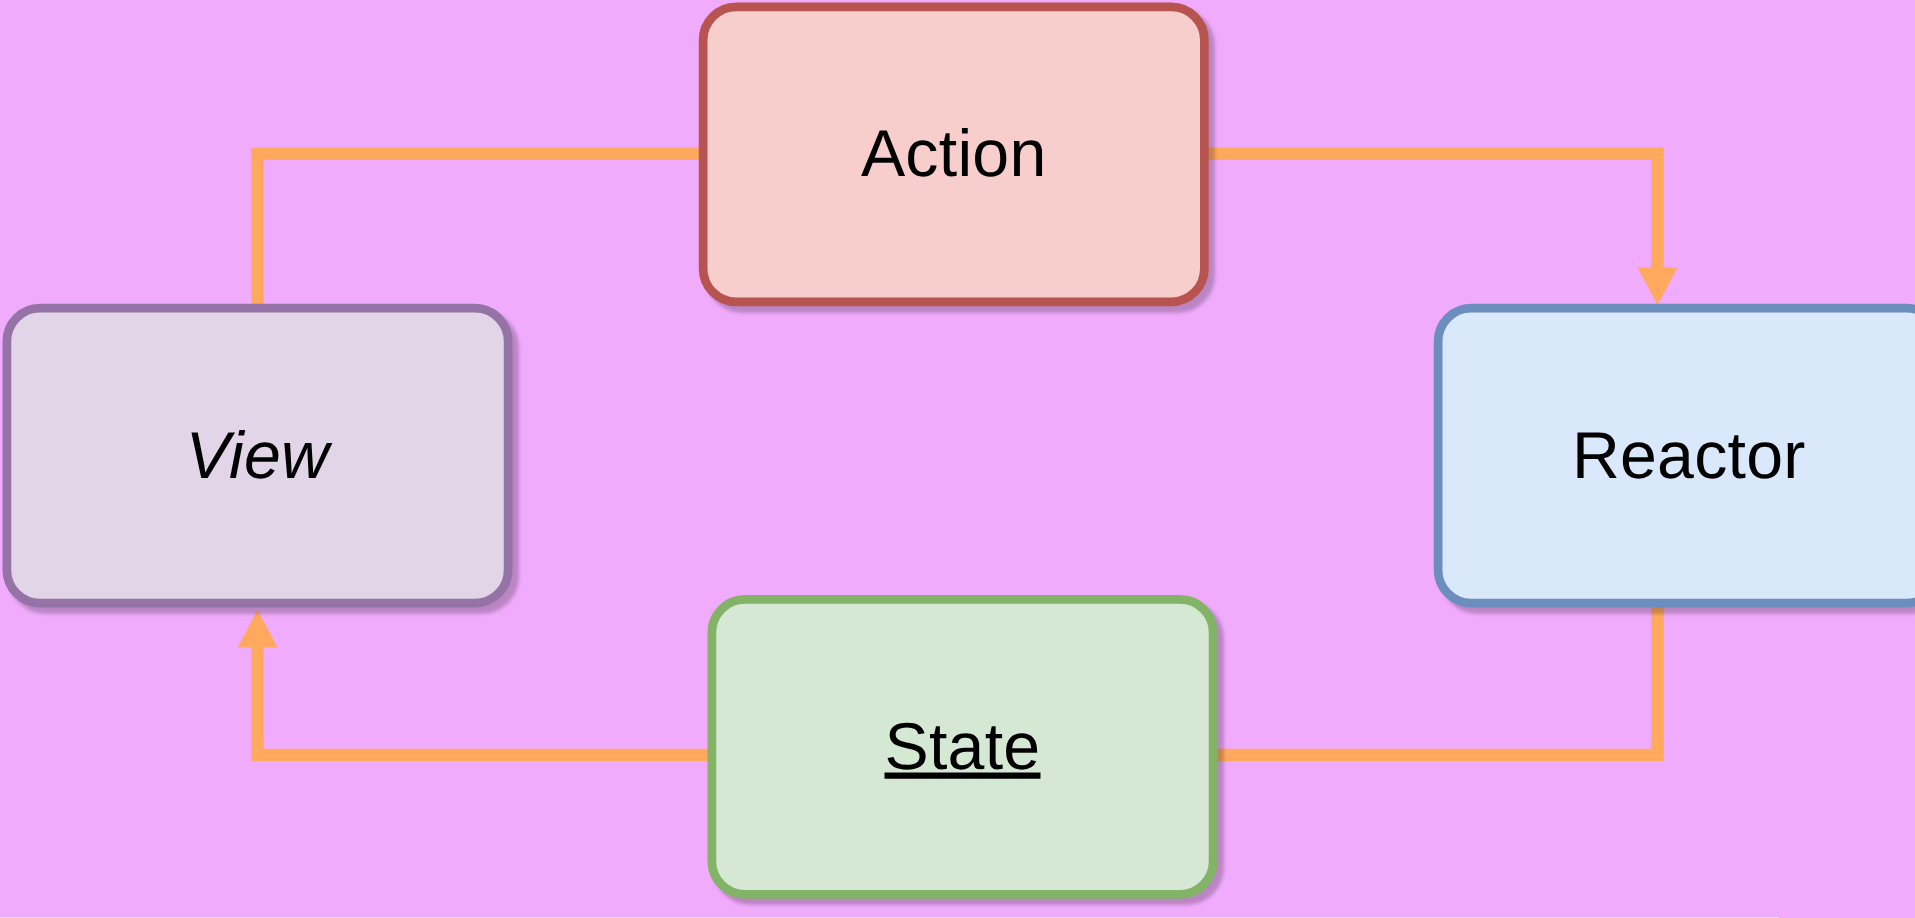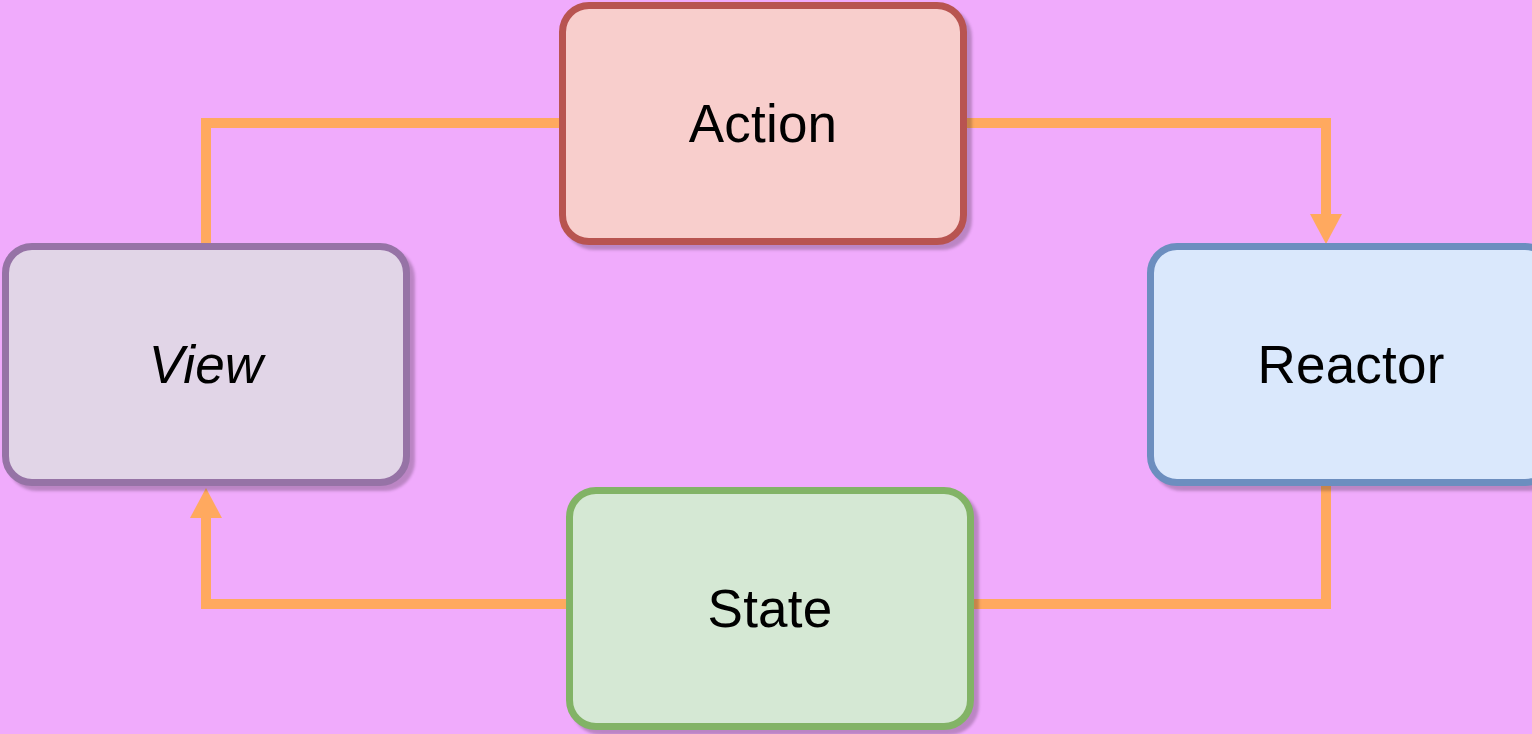--- a/index.html
+++ b/index.html
@@ -57,23 +57,24 @@
     height: 243px;
   }
   #node-reactor {
     left: 1122px;
     top: 243px;
     width: 408px;
     height: 243px;
   }
   #node-state {
     left: 566px;
-    top: 487px;
+    top: 476px;
     width: 408px;
     height: 243px;
+    text-decoration: underline;
   }
 </style>
 </head>
 <body>
 
 <div id="canvas">
 
   <svg id="edges" viewBox="0 0 1532 734" width="1532" height="734" xmlns="http://www.w3.org/2000/svg">
 
     <path d="M 206 248 L 206 123 L 568 123" fill="none" stroke="#ffa95f" stroke-width="10" stroke-linecap="butt" stroke-linejoin="miter"></path>

